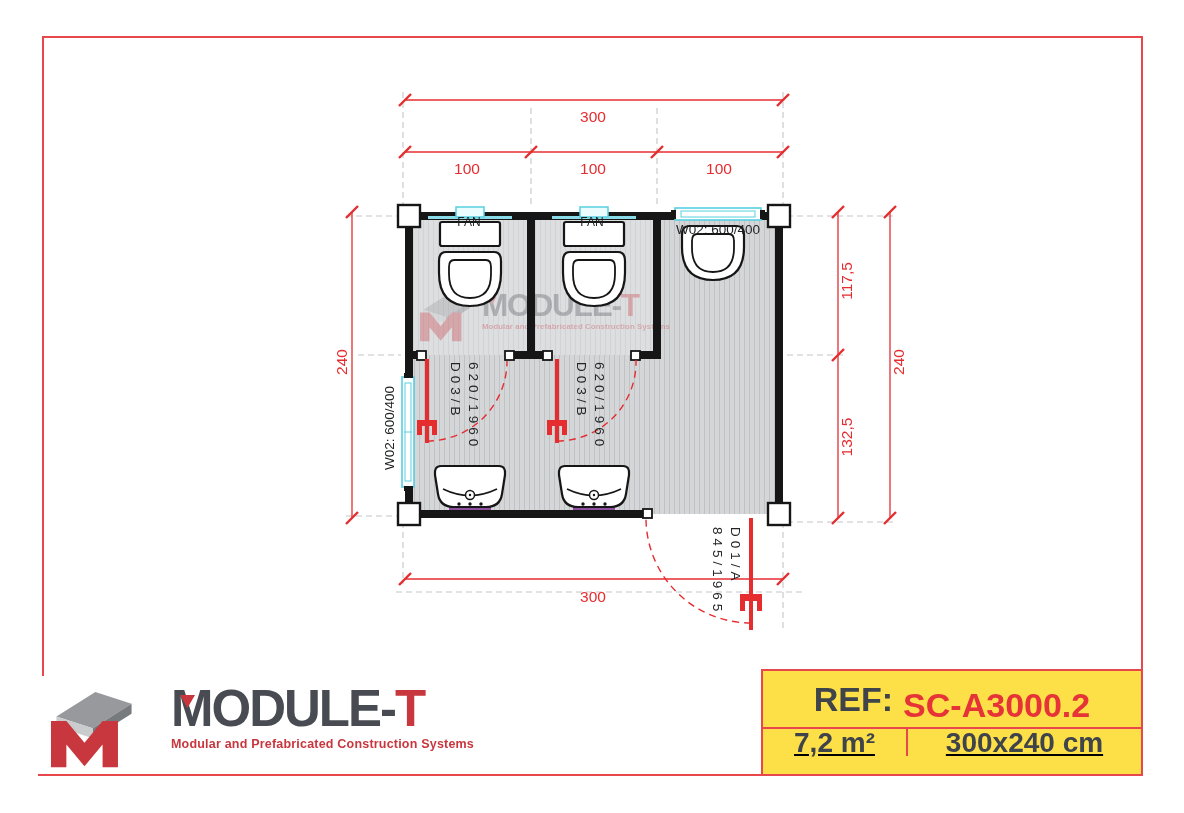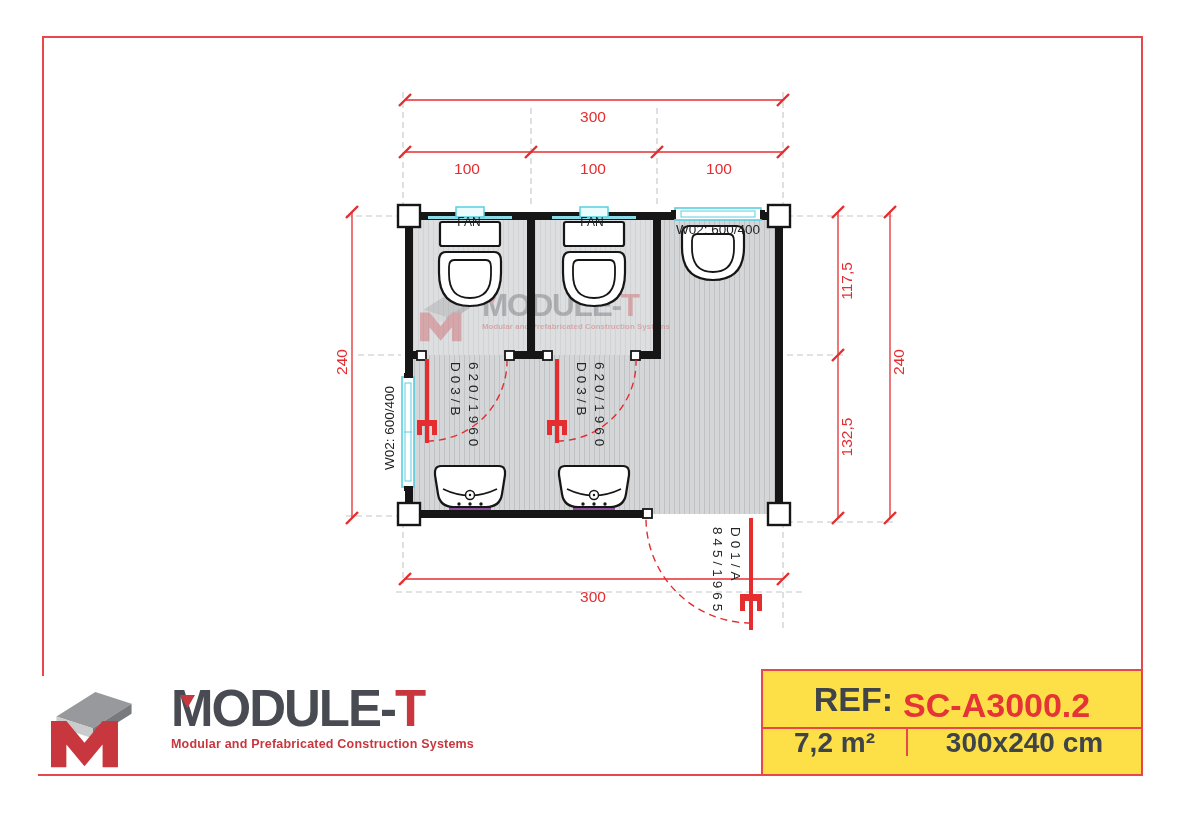--- a/index.html
+++ b/index.html
@@ -50,21 +50,21 @@
   .m-notch { position:absolute; left:9px; top:12px; width:15px; height:13px; background:#c8373e;
              clip-path:polygon(0 0, 100% 0, 50% 100%); }
   .tagline { margin-top:3px; font-size:12.5px; font-weight:bold; color:#c8373e; letter-spacing:0.2px; }
 
   
   .ref-box { position:absolute; left:761px; top:669px; width:382px; height:107px;
              box-sizing:border-box; border:2px solid #e8474b; background:#fde047; z-index:6; }
   .ref-row1 { height:56px; display:flex; align-items:center; justify-content:center;
               font-size:34px; font-weight:bold; color:#3f434a; }
   .ref-row1 .ref-value { color:#e63338; margin-left:10px;margin-top:12px; }
-  .ref-row2 { display:flex; height:29px; border-top:2px solid #e8474b; box-sizing:border-box; }
+  .ref-row2 { display:flex; height:29px; border-top:2px solid #e8474b; box-sizing:border-box;text-decoration:underline; }
   .ref-cell { display:flex; align-items:center; justify-content:center;
               font-size:28px; font-weight:bold; color:#3f434a; box-sizing:border-box; }
   .ref-cell-area { width:145px; border-right:2px solid #e8474b; }
   .ref-cell-size { flex:1; }
 </style>
 </head>
 <body>
 
 <div class="page">
 

